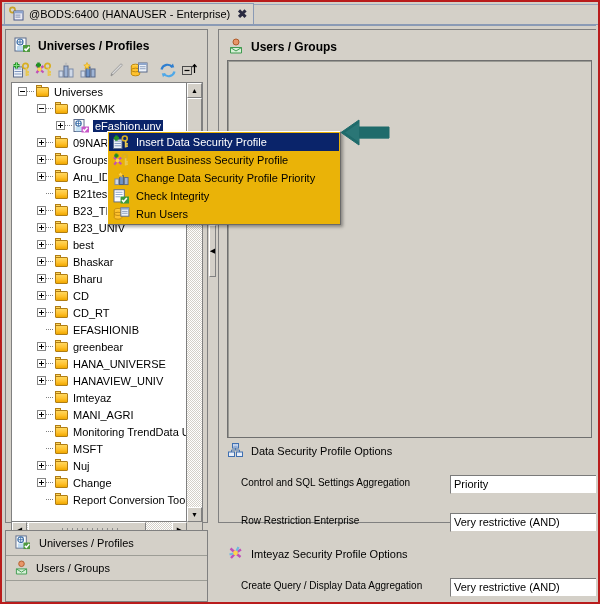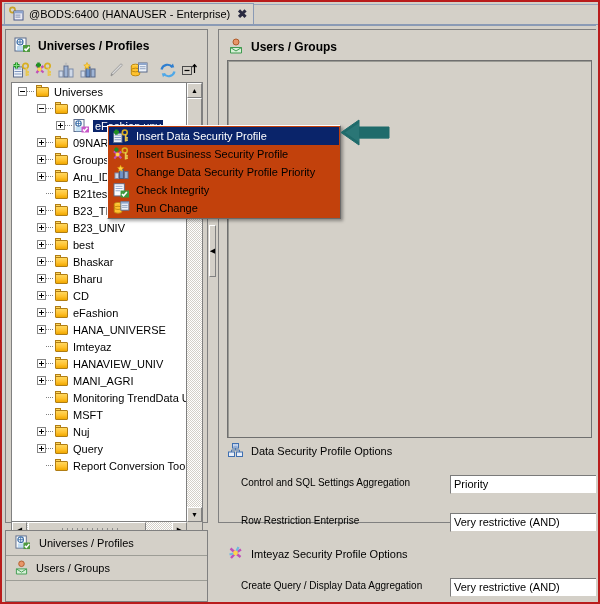--- a/index.html
+++ b/index.html
@@ -243,22 +243,22 @@
     position: relative; height: 25px;
     display: flex; align-items: center; gap: 8px;
     padding-left: 9px;
     border-bottom: 1px solid #9d9d96;
     box-sizing: border-box;
   }
   .navitem .nlabel { font-size: 11px; }
 
   
   .ctxmenu {
-    position: absolute; left: 105px; top: 123px; width: 234px;
-    background: #c2410c;
+    position: absolute; left: 105px; top: 129px; width: 234px;
+    background: #eab308;
     border: 1px solid; border-color: #fff #6a6a6a #6a6a6a #fff;
     box-shadow: 2px 2px 3px rgba(0,0,0,0.35);
     box-sizing: border-box;
     padding: 1px;
     z-index: 40;
   }
   .mi {
     height: 18px;
     display: flex; align-items: center; gap: 6px;
     padding-left: 4px;
@@ -531,60 +531,80 @@
             <span class="tw">CD</span>
           </div>
           <div class="trow">
             <span style="display:inline-block;width:25px;flex:none;"></span>
             <span class="exp plus"></span>
             <span class="dots"></span>
             <span class="folder">
               <span class="ft"></span>
               <span class="fb"></span>
             </span>
-            <span class="tw">eFashion</span>
+            <span class="tw">CD_RT</span>
+          </div>
+          <div class="trow">
+            <span style="display:inline-block;width:25px;flex:none;"></span>
+            <span class="exp none"></span>
+            <span class="dots"></span>
+            <span class="folder">
+              <span class="ft"></span>
+              <span class="fb"></span>
+            </span>
+            <span class="tw">EFASHIONIB</span>
+          </div>
+          <div class="trow">
+            <span style="display:inline-block;width:25px;flex:none;"></span>
+            <span class="exp plus"></span>
+            <span class="dots"></span>
+            <span class="folder">
+              <span class="ft"></span>
+              <span class="fb"></span>
+            </span>
+            <span class="tw">greenbear</span>
           </div>
           <div class="trow">
             <span style="display:inline-block;width:25px;flex:none;"></span>
             <span class="exp plus"></span>
             <span class="dots"></span>
             <span class="folder">
               <span class="ft"></span>
               <span class="fb"></span>
             </span>
             <span class="tw">HANA_UNIVERSE</span>
           </div>
           <div class="trow">
             <span style="display:inline-block;width:25px;flex:none;"></span>
+            <span class="exp plus"></span>
+            <span class="dots"></span>
+            <span class="folder">
+              <span class="ft"></span>
+              <span class="fb"></span>
+            </span>
+            <span class="tw">HANAVIEW_UNIV</span>
+          </div>
+          <div class="trow">
+            <span style="display:inline-block;width:25px;flex:none;"></span>
             <span class="exp none"></span>
             <span class="dots"></span>
             <span class="folder">
               <span class="ft"></span>
               <span class="fb"></span>
             </span>
             <span class="tw">Imteyaz</span>
           </div>
           <div class="trow">
             <span style="display:inline-block;width:25px;flex:none;"></span>
             <span class="exp plus"></span>
             <span class="dots"></span>
             <span class="folder">
               <span class="ft"></span>
               <span class="fb"></span>
             </span>
-            <span class="tw">HANAVIEW_UNIV</span>
-          </div>
-          <div class="trow">
-            <span style="display:inline-block;width:25px;flex:none;"></span>
-            <span class="exp plus"></span>
-            <span class="dots"></span>
-            <span class="folder">
-              <span class="ft"></span>
-              <span class="fb"></span>
-            </span>
             <span class="tw">MANI_AGRI</span>
           </div>
           <div class="trow">
             <span style="display:inline-block;width:25px;flex:none;"></span>
             <span class="exp none"></span>
             <span class="dots"></span>
             <span class="folder">
               <span class="ft"></span>
               <span class="fb"></span>
             </span>
@@ -611,21 +631,21 @@
             <span class="tw">Nuj</span>
           </div>
           <div class="trow">
             <span style="display:inline-block;width:25px;flex:none;"></span>
             <span class="exp plus"></span>
             <span class="dots"></span>
             <span class="folder">
               <span class="ft"></span>
               <span class="fb"></span>
             </span>
-            <span class="tw">Query</span>
+            <span class="tw">Change</span>
           </div>
           <div class="trow">
             <span style="display:inline-block;width:25px;flex:none;"></span>
             <span class="exp none"></span>
             <span class="dots"></span>
             <span class="folder">
               <span class="ft"></span>
               <span class="fb"></span>
             </span>
             <span class="tw">Report Conversion Tool I</span>
@@ -780,21 +800,21 @@
       <div class="mi">
         <span class="micon"><svg width="17" height="15" viewBox="0 0 18 16">
             <ellipse cx="5.3" cy="3.3" rx="4" ry="1.7" fill="#ffd24a" stroke="#c08a10"></ellipse>
             <path d="M1.3 3.3 v8 a4 1.7 0 0 0 8 0 v-8" fill="#ffc22e" stroke="#c08a10"></path>
             <ellipse cx="5.3" cy="7.3" rx="4" ry="1.7" fill="none" stroke="#c08a10"></ellipse>
             <rect x="8.3" y="0.8" width="8.6" height="9" fill="#eef3fa" stroke="#5a6a8a"></rect>
             <rect x="8.3" y="0.8" width="8.6" height="2" fill="#8fa6cc"></rect>
             <rect x="9.6" y="4.2" width="5.9" height="0.9" fill="#8296b8"></rect>
             <rect x="9.6" y="6.2" width="5.9" height="0.9" fill="#8296b8"></rect>
           </svg></span>
-        <span>Run Change</span>
+        <span>Run Users</span>
       </div>
     </div>
 
   <div class="annot-arrow">
     <svg width="58" height="36" viewBox="0 0 58 36">
       <path d="M20 1 L2 13.5 L20 26 L20 19 L50 19 L50 8 L20 8 Z" fill="#1f6b6b" stroke="#1f6b6b" stroke-width="1" stroke-linejoin="round"></path>
       <path d="M20 4 L6 13.5 L20 23 L20 19.5 L50 19.5 L50 18.8 L20 18.8 Z" fill="#2d7878" opacity="0.85"></path>
     </svg>
   </div>
 

